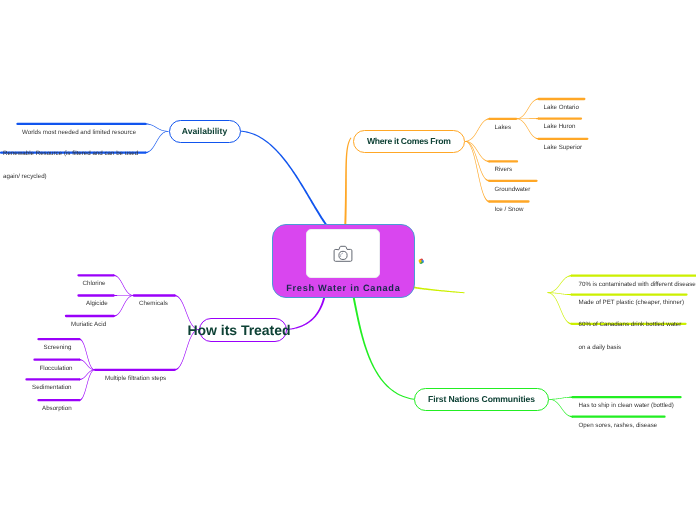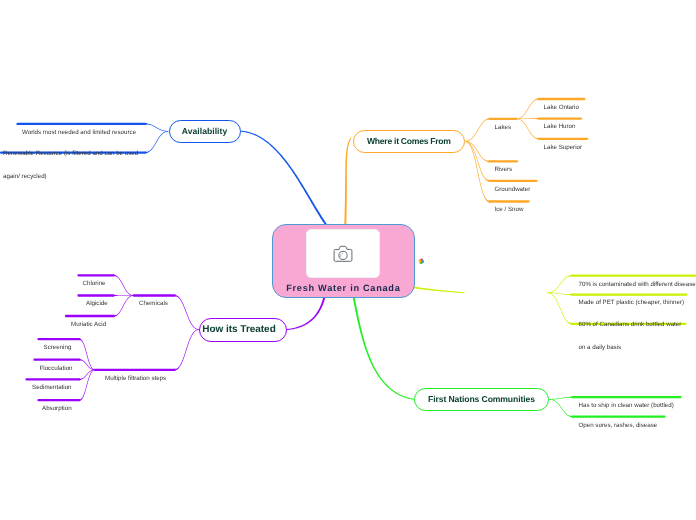--- a/index.html
+++ b/index.html
@@ -5,21 +5,21 @@
 <style>
   html,body{margin:0;padding:0;background:#ffffff;}
   body{width:696px;height:520px;overflow:hidden;
        font-family:"Liberation Sans",sans-serif;
        -webkit-font-smoothing:antialiased;
        text-rendering:geometricPrecision;}
   #canvas{position:relative;width:696px;height:520px;background:#ffffff;overflow:hidden;}
   svg#links{position:absolute;left:0;top:0;width:696px;height:520px;pointer-events:none;}
 
   
-  .root-node{position:absolute;box-sizing:border-box;background:#f9a8d4;
+  .root-node{position:absolute;box-sizing:border-box;background:#d946ef;
              border:1.6px solid #4a9bd4;border-radius:14px;}
   .root-img{position:absolute;box-sizing:border-box;border:1px solid #eceef1;
             border-radius:5px;background:#fff;display:flex;align-items:center;justify-content:center;}
   .root-label{position:absolute;left:0;right:0;text-align:center;
               font-weight:bold;color:#1b2a4e;white-space:nowrap;
               letter-spacing:0.72px;text-indent:0.72px;}
 
   
   .branch-node{position:absolute;box-sizing:border-box;background:#ffffff;
                border-style:solid;border-width:1.65px;border-radius:12px;
@@ -116,21 +116,21 @@
   <div class="branch-node" style="left: 353px; top: 129.5px; width: 112px; height: 23.5px; border-color: rgb(255, 167, 38);">
     <span class="branch-label" style="font-size: 8.6px; letter-spacing: -0.27px; margin-right: 0.27px;">Where it Comes From</span>
   </div>
   <div class="branch-node" style="left: 168.5px; top: 119.5px; width: 72px; height: 23.5px; border-color: rgb(17, 85, 238);">
     <span class="branch-label" style="font-size: 8.6px; letter-spacing: 0.04px; margin-right: -0.04px;">Availability</span>
   </div>
   <div class="branch-node" style="left: 414px; top: 387.5px; width: 135px; height: 23.5px; border-color: rgb(34, 238, 34);">
     <span class="branch-label" style="font-size: 8.6px; letter-spacing: -0.1px; margin-right: 0.1px;">First Nations Communities</span>
   </div>
   <div class="branch-node" style="left: 199px; top: 317.5px; width: 88px; height: 24px; border-color: rgb(154, 0, 250);">
-    <span class="branch-label" style="font-size: 10px; letter-spacing: -0.03px; margin-right: 8px; text-align: center;">How its Treated</span>
+    <span class="branch-label" style="font-size: 14px; letter-spacing: -0.03px; margin-right: 8px; text-align: center;">How its Treated</span>
   </div>
 
   <div class="leaf-label" style="left: 22px; top: 113.3px; font-size: 6.2px; line-height: 7.7px;">
     <div>Worlds most needed and limited resource</div>
   </div>
   <div class="leaf-label" style="left: 3px; top: 134.3px; font-size: 6.2px; line-height: 7.7px;">
     <div>Renewable Resource (is filtered and can be used</div>
     <div>again/ recycled)</div>
   </div>
   <div class="leaf-label" style="left: 494.5px; top: 108.2px; font-size: 6.2px; line-height: 7.7px;">

